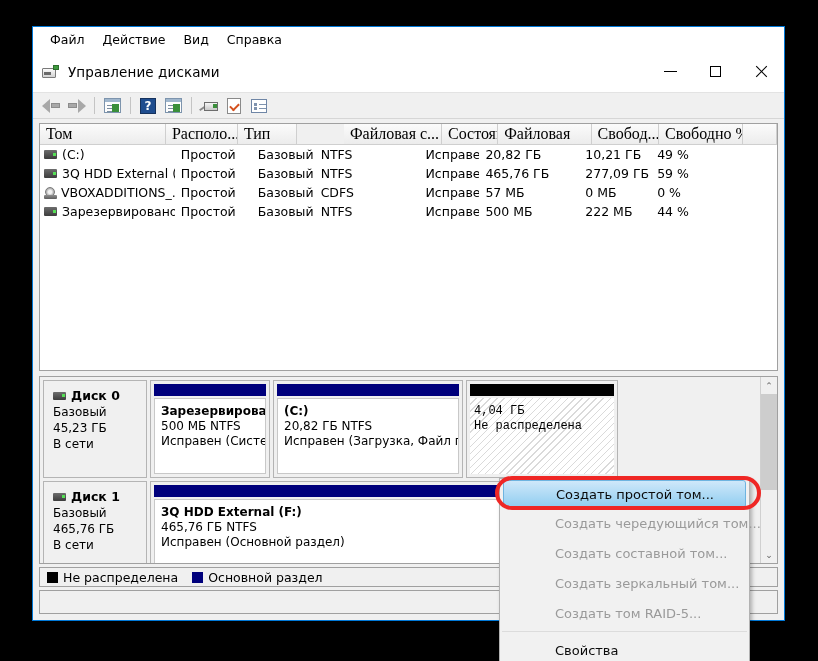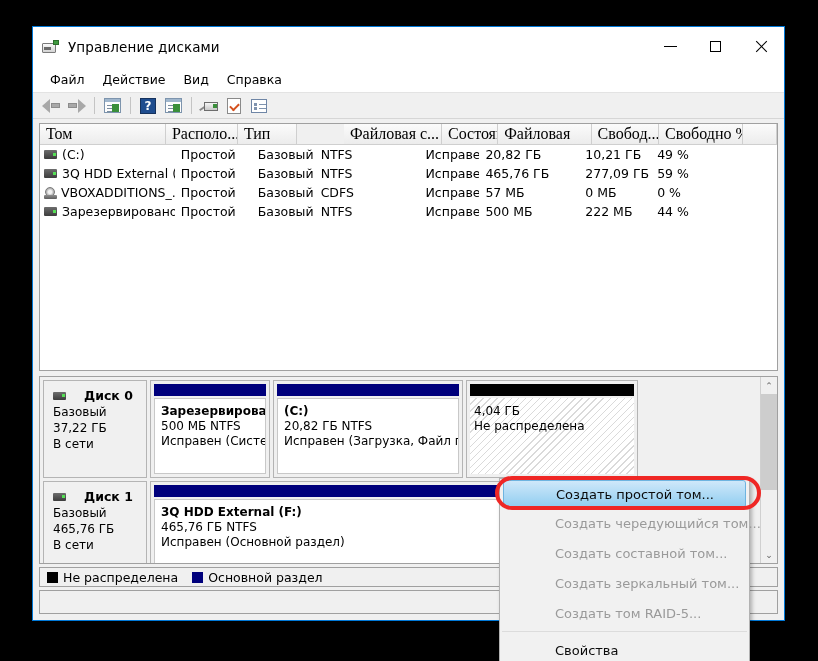--- a/index.html
+++ b/index.html
@@ -199,21 +199,21 @@
   #graph-inner { flex: 1 1 auto; position: relative; overflow: hidden; }
 
   .diskrow { display: flex; margin: 3px 3px 0 3px; height: 98px; }
   .disk-info {
     width: 104px; flex: 0 0 104px;
     background: #f0f0f0;
     border: 1px solid #b4b4b4;
     padding: 7px 0 0 9px;
     font-size: 12px; color: #000;
   }
-  .disk-title { font-weight: bold; font-size: 12.5px; display: flex; align-items: center; gap: 13px; }
+  .disk-title { font-weight: bold; font-size: 12.5px; display: flex; align-items: center; }
   .disk-title .dicn { width: 13px; height: 8px; margin-right: 5px;
       background: linear-gradient(#6d6d6d,#3c3c3c); border-radius: 1px; position: relative; }
   .disk-title .dicn:after { content:""; position:absolute; right:1px; top:2px;
       width:3px; height:3px; background:#55e055; }
   .disk-line { margin-top: 2px; }
 
   .parts { flex: 1 1 auto; display: flex; margin-left: 3px; }
   .part { border: 1px solid #b4b4b4; background: #f0f0f0; margin-right: 3px;
           display: flex; flex-direction: column; position: relative; }
   .part .bar { height: 12px; flex: 0 0 12px; margin: 3px 3px 0 3px; }
@@ -304,45 +304,45 @@
     border-radius: 18px;
     z-index: 60;
     pointer-events: none;
   }
 </style>
 </head>
 <body>
 
 <div id="window">
 
+  <div id="menubar">
+    <div class="menu-item">Файл</div>
+    <div class="menu-item">Действие</div>
+    <div class="menu-item">Вид</div>
+    <div class="menu-item">Справка</div>
+  </div>
+
   <div id="titlebar">
     <div id="title-icon">
       <div class="ti-body"></div>
         <div class="ti-slot"></div>
         <div class="ti-green"></div>
     </div>
     <div id="title-text">Управление дисками</div>
     <div id="winbtns">
       <div class="winbtn">
           <div class="wb-min"></div>
         </div>
       <div class="winbtn">
           <div class="wb-max"></div>
         </div>
       <div class="winbtn">
           <div class="wb-close"></div>
         </div>
     </div>
-  </div>
-
-  <div id="menubar">
-    <div class="menu-item">Файл</div>
-    <div class="menu-item">Действие</div>
-    <div class="menu-item">Вид</div>
-    <div class="menu-item">Справка</div>
   </div>
 
   <div id="toolbar">
     <div class="tb-btn">
       <div class="ar-wrap ar-left">
           <div class="ar-head"></div>
           <div class="ar-shaft"></div>
         </div>
     </div>
     <div class="tb-btn">
@@ -470,41 +470,41 @@
 
   <div id="graph-area">
     <div id="graph-inner">
         <div class="diskrow">
           <div class="disk-info">
             <div class="disk-title">
               <span class="dicn"></span>
               <span>Диск 0</span>
             </div>
             <div class="disk-line">Базовый</div>
-            <div class="disk-line">37,22 ГБ</div>
+            <div class="disk-line">45,23 ГБ</div>
             <div class="disk-line">В сети</div>
           </div>
           <div class="parts">
             <div class="part" style="width: 120px;">
               <div class="bar blue"></div>
               <div class="body">
                 <div class="pname">Зарезервировано</div>
                 <div class="pline">500 МБ NTFS</div>
                 <div class="pline">Исправен (Система</div>
               </div>
             </div>
             <div class="part" style="width: 190px;">
               <div class="bar blue"></div>
               <div class="body">
                 <div class="pname">(C:)</div>
                 <div class="pline">20,82 ГБ NTFS</div>
                 <div class="pline">Исправен (Загрузка, Файл подка</div>
               </div>
             </div>
-            <div class="part unalloc" style="width: 172px;">
+            <div class="part unalloc" style="width: 152px; font-family: Liberation Mono, monospace;">
               <div class="bar black"></div>
               <div class="body">
                 <div class="pline">4,04 ГБ</div>
                 <div class="pline">Не распределена</div>
               </div>
             </div>
           </div>
         </div>
         <div class="diskrow">
           <div class="disk-info">

